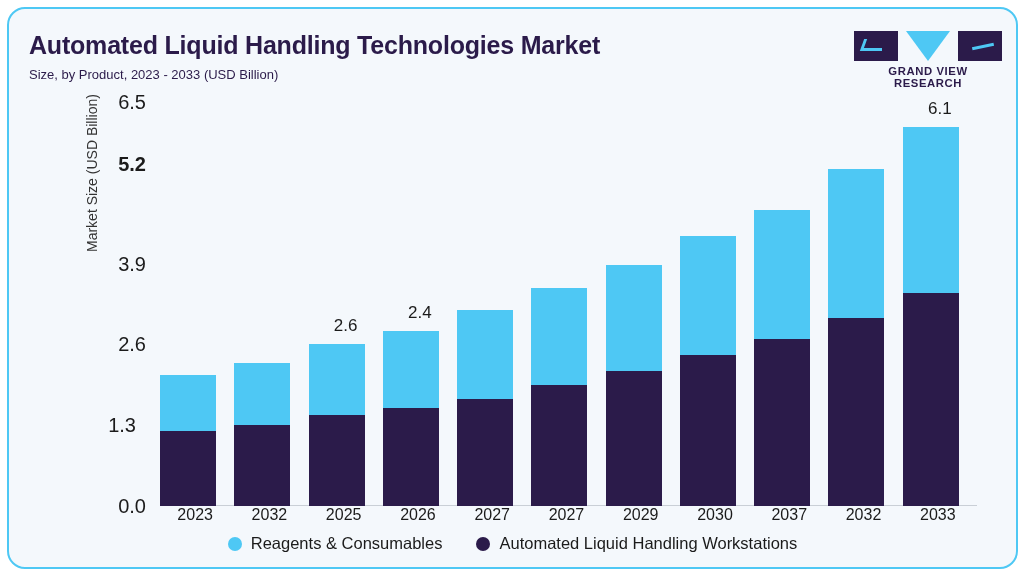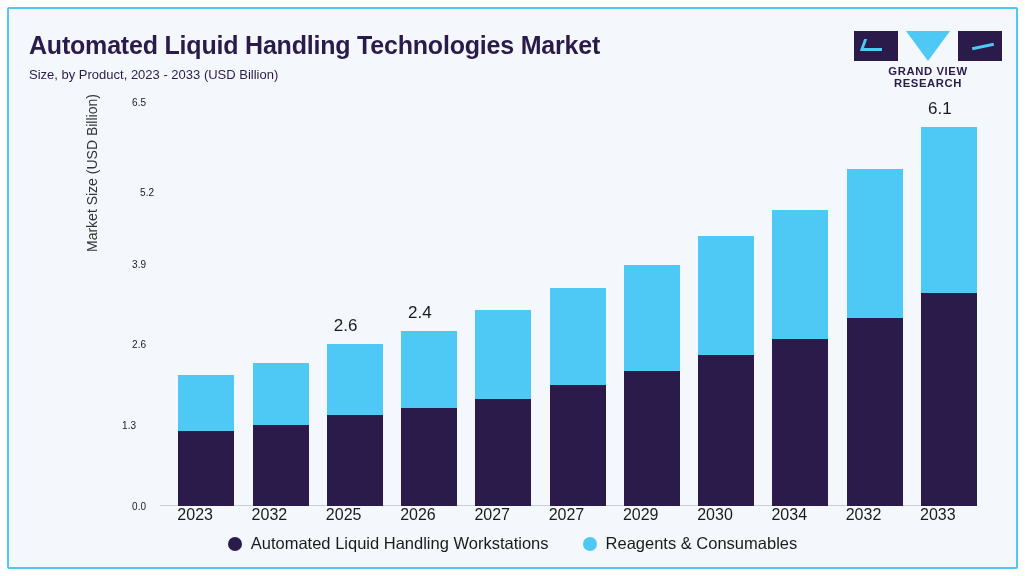--- a/index.html
+++ b/index.html
@@ -6,21 +6,21 @@
   body{
     width:1025px;height:576px;
     background:#ffffff;
     font-family:"Liberation Sans", sans-serif;
     overflow:hidden;
   }
   .frame{
     position:absolute;left:7px;top:7px;width:1011px;height:562px;
     background:#f4f8fc;
     border:2px solid #4ec8f4;
-    border-radius:2px;
+    border-radius:18px;
     box-sizing:border-box;
     overflow:hidden;
   }
   .title{
     position:absolute;left:20px;top:22px;
     font-size:25px;font-weight:bold;color:#2b1b4a;
     letter-spacing:-0.2px;
   }
   .subtitle{
     position:absolute;left:20px;top:58px;
@@ -48,33 +48,33 @@
   .plot{
     position:absolute;left:151px;top:93px;width:817px;height:404px;
   }
   .ylabel{
     position:absolute;left:-76px;top:150px;
     transform:rotate(-90deg);transform-origin:left top;
     font-size:14px;color:#333;white-space:nowrap;
   }
   .ytick{
     position:absolute;right:100%;margin-right:14px;
-    font-size:10px;color:#1b1b1b;transform:translateY(-50%);
+    font-size:20px;color:#1b1b1b;transform:translateY(-50%);
     white-space:nowrap;
   }
   .axis-x{
     position:absolute;left:0;right:0;bottom:0;height:1px;background:#c9cfd6;
   }
   .bars{
     position:absolute;left:0;right:0;bottom:0;top:0;
     display:flex;align-items:flex-end;
   }
   .barcol{
     flex:1 1 0;height:100%;position:relative;display:flex;
-    flex-direction:column;justify-content:flex-end;align-items:flex-end;
+    flex-direction:column;justify-content:flex-end;align-items:flex-start;
   }
   .bar{width:56px;position:relative;}
   .seg-top{background:#4ec8f4;}
   .seg-bot{background:#2b1b4a;}
   .barlabel{
     position:absolute;width:90px;left:50%;margin-left:-45px;text-align:center;
     font-size:17px;color:#1b1b1b;
   }
   .xticks{
     position:absolute;left:149px;top:497px;width:817px;height:26px;display:flex;
@@ -105,21 +105,21 @@
     <div class="logo-text">GRAND VIEW RESEARCH</div>
   </div>
 
   <div class="plot">
     <div class="ylabel">Market Size (USD Billion)</div>
     <div id="yticks">
         <div class="ytick" style="bottom: 0px; position: absolute; right: 100%; margin-right: 14px; transform: translateY(50%);">0.0</div>
         <div class="ytick" style="bottom: 80.8px; position: absolute; right: 100%; margin-right: 24px; transform: translateY(50%);">1.3</div>
         <div class="ytick" style="bottom: 161.6px; position: absolute; right: 100%; margin-right: 14px; transform: translateY(50%);">2.6</div>
         <div class="ytick" style="bottom: 242.4px; position: absolute; right: 100%; margin-right: 14px; transform: translateY(50%); margin-left: 8px;">3.9</div>
-        <div class="ytick" style="bottom: 314px; position: absolute; right: 100%; margin-right: 6px; transform: translateY(50%);">5.2</div>
+        <div class="ytick" style="bottom: 342px; position: absolute; right: 100%; margin-right: 14px; transform: translateY(50%); font-weight: bold;">5.2</div>
         <div class="ytick" style="bottom: 404px; position: absolute; right: 100%; margin-right: 14px; transform: translateY(50%);">6.5</div>
       </div>
     <div class="axis-x"></div>
     <div class="bars" id="bars">
         <div class="barcol">
           <div class="bar">
             <div class="seg-top" style="height: 55.9385px; background: rgb(78, 200, 244);"></div>
             <div class="seg-bot" style="height: 75.2062px; background: rgb(43, 27, 74);"></div>
           </div>
         </div>
@@ -191,28 +191,28 @@
 
   <div class="xticks" id="xticks">
       <div>2023</div>
       <div>2032</div>
       <div>2025</div>
       <div>2026</div>
       <div>2027</div>
       <div>2027</div>
       <div>2029</div>
       <div>2030</div>
-      <div>2034</div>
+      <div>2037</div>
       <div>2032</div>
       <div>2033</div>
     </div>
 
   <div class="legend" id="legend">
       <div class="legend-item">
+        <span class="dot" style="background: rgb(78, 200, 244);"></span>
+        <span class="legend-text">Reagents &amp; Consumables</span>
+      </div>
+      <div class="legend-item">
         <span class="dot" style="background: rgb(43, 27, 74);"></span>
         <span class="legend-text">Automated Liquid Handling Workstations</span>
       </div>
-      <div class="legend-item">
-        <span class="dot" style="background: rgb(78, 200, 244);"></span>
-        <span class="legend-text">Reagents &amp; Consumables</span>
-      </div>
     </div>
 </div>
 
 </body></html>

